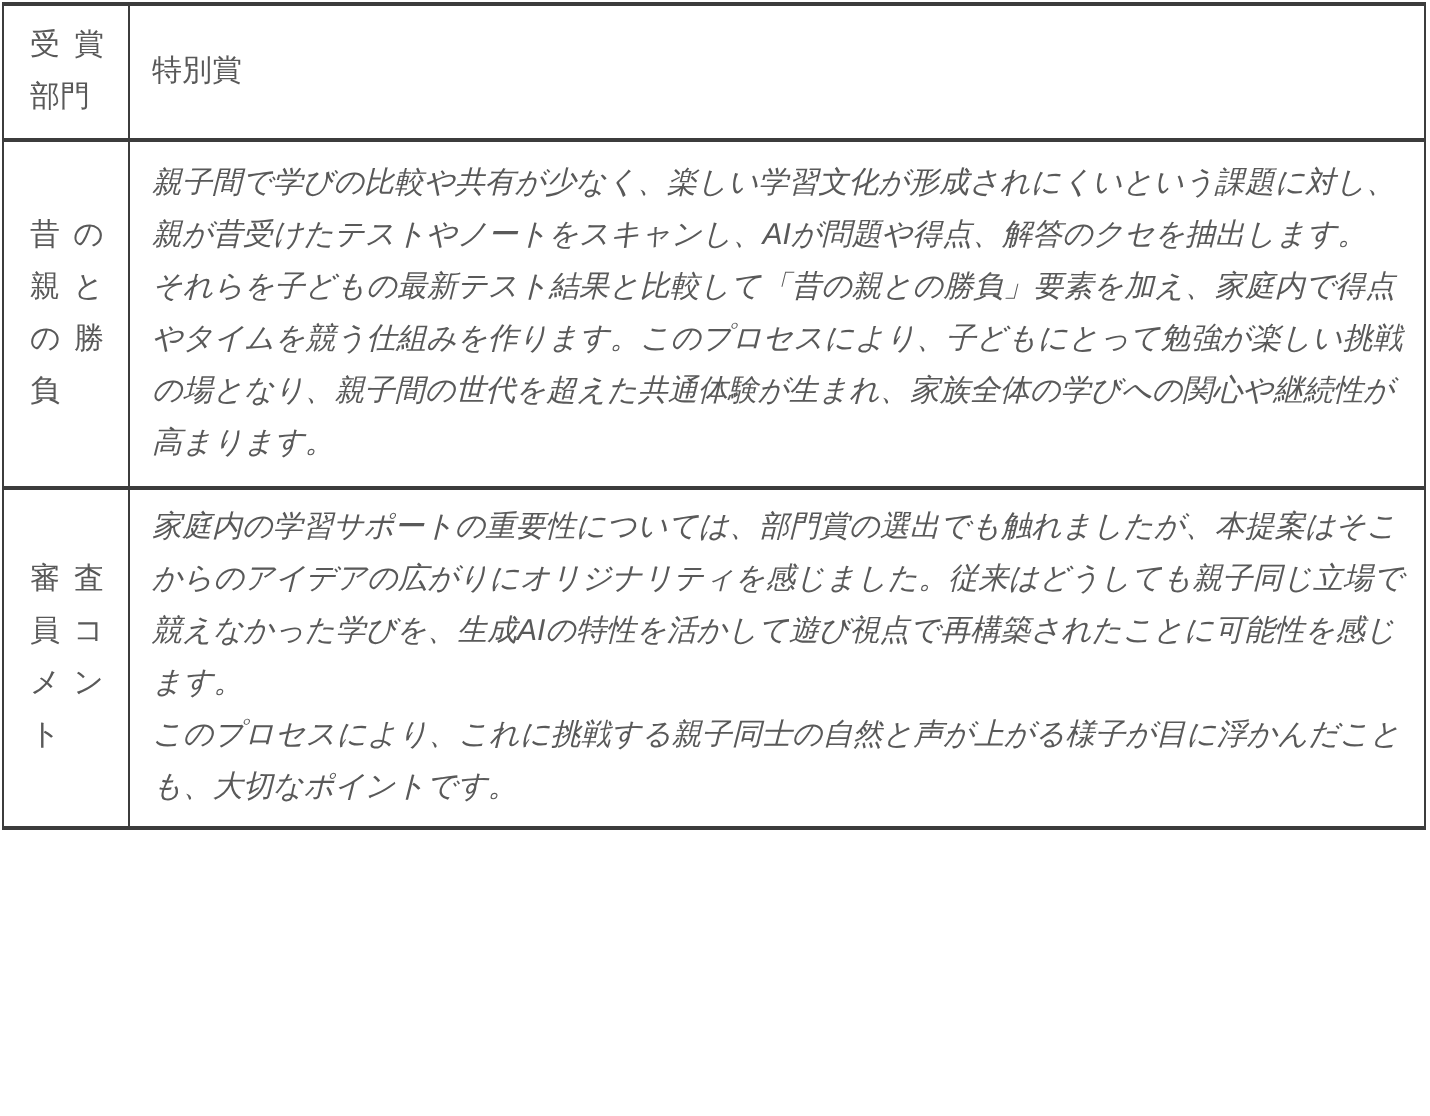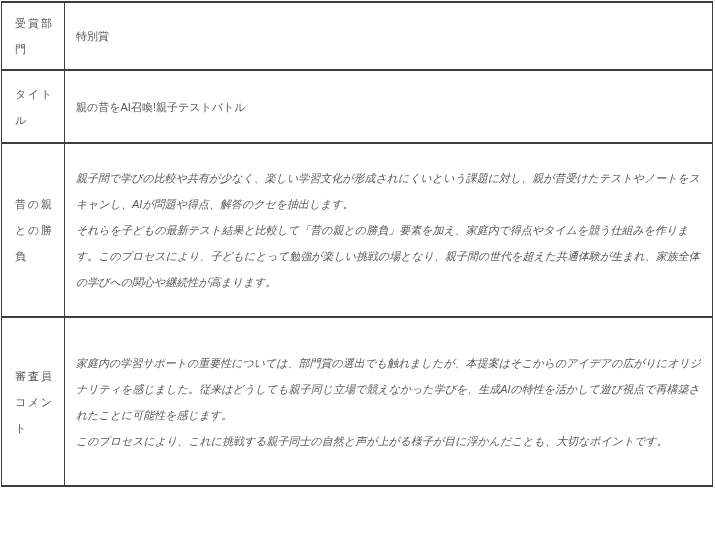--- a/index.html
+++ b/index.html
@@ -13,21 +13,21 @@
     height: 558px;
     box-sizing: border-box;
     padding: 1px;
     background: #ffffff;
   }
   table.award-table {
     border-collapse: collapse;
     table-layout: fixed;
     width: 712px;
     color: #595959;
-    font-size: 11px;
+    font-size: 15px;
     line-height: 26px;
   }
   table.award-table th,
   table.award-table td {
     border-top: 2px solid #3c3c3c;
     border-bottom: 2px solid #3c3c3c;
     border-left: 1px solid #3c3c3c;
     border-right: 1px solid #3c3c3c;
     vertical-align: middle;
     box-sizing: border-box;
@@ -56,24 +56,20 @@
 </head>
 <body>
 
 <div class="page">
   <table class="award-table">
     <tbody>
       <tr class="row-1">
         <th>受賞部門</th>
         <td>特別賞</td>
       </tr>
-      <tr class="row-2">
-        <th>タイトル</th>
-        <td>親の昔をAI召喚!親子テストバトル</td>
-      </tr>
       <tr class="row-4">
         <th>昔の親との勝負</th>
         <td>
           <p>親子間で学びの比較や共有が少なく、楽しい学習文化が形成されにくいという課題に対し、親が昔受けたテストやノートをスキャンし、AIが問題や得点、解答のクセを抽出します。</p>
           <p>それらを子どもの最新テスト結果と比較して「昔の親との勝負」要素を加え、家庭内で得点やタイムを競う仕組みを作ります。このプロセスにより、子どもにとって勉強が楽しい挑戦の場となり、親子間の世代を超えた共通体験が生まれ、家族全体の学びへの関心や継続性が高まります。</p>
         </td>
       </tr>
       <tr class="row-5">
         <th>審査員コメント</th>
         <td>

